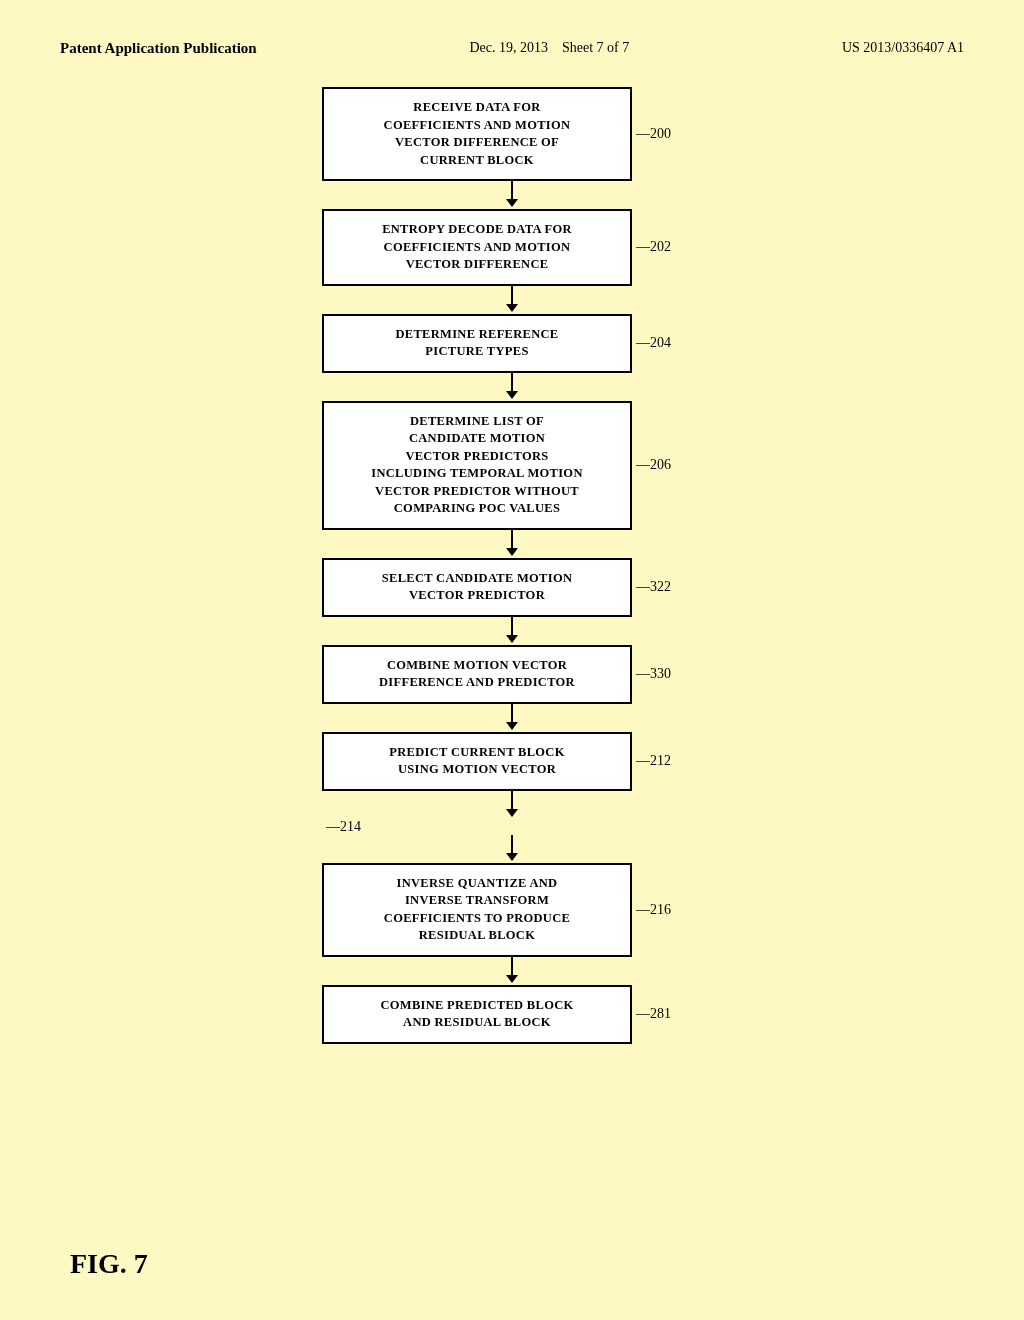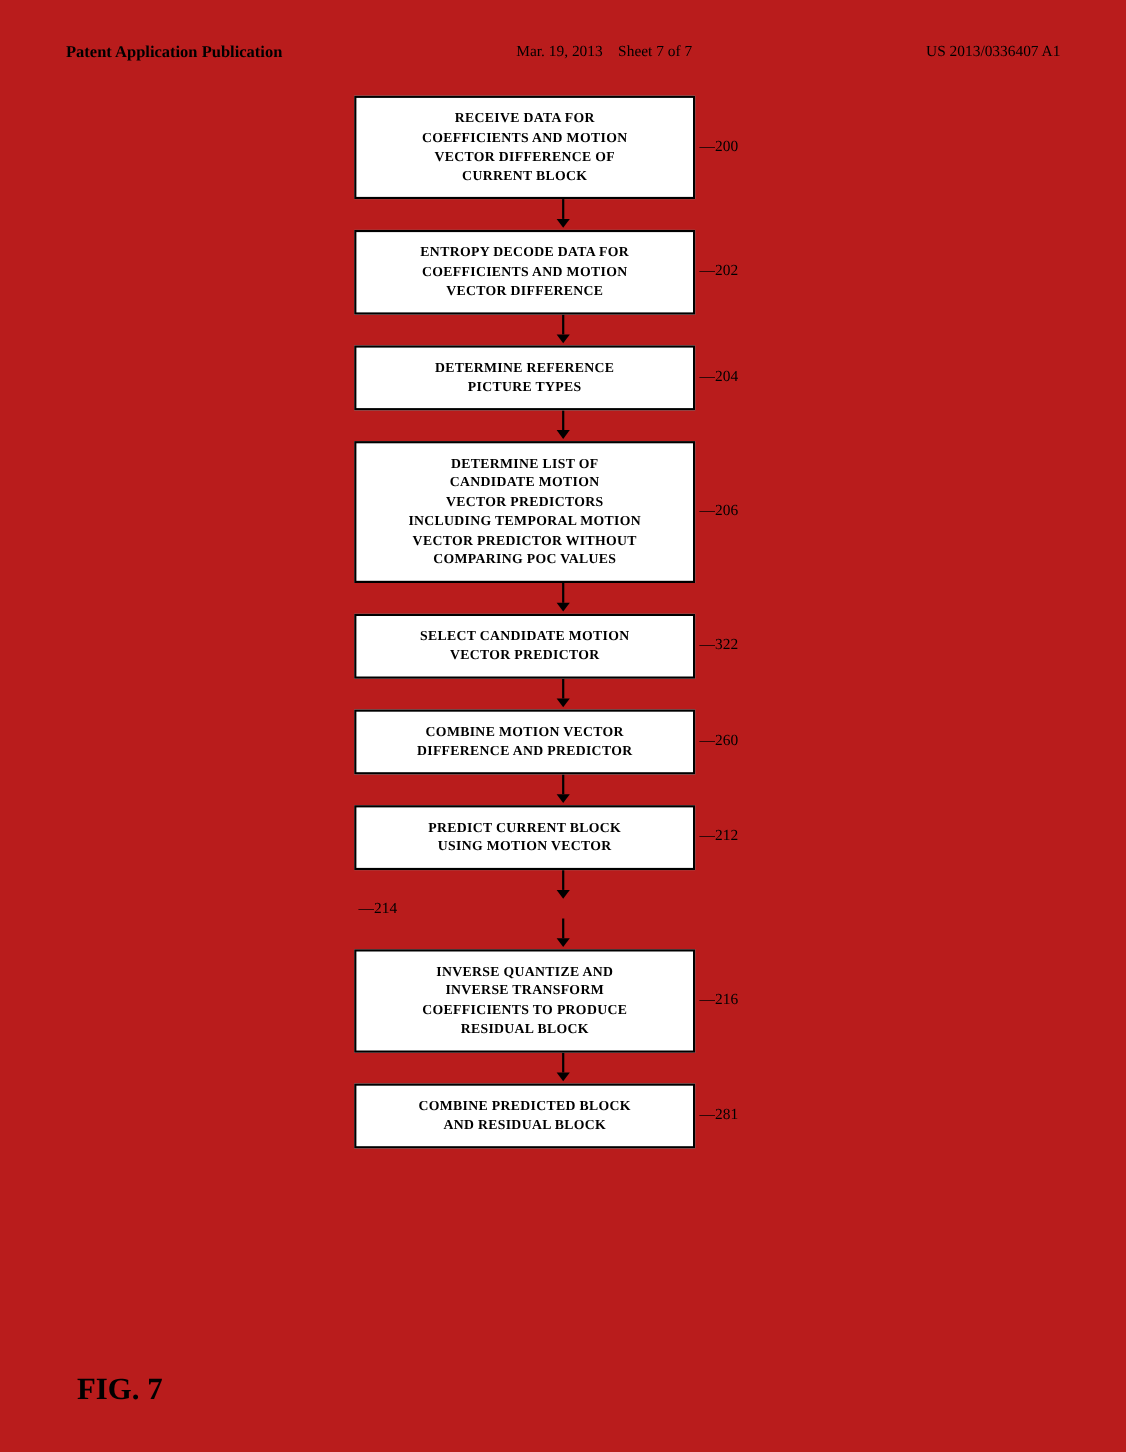--- a/index.html
+++ b/index.html
@@ -9,21 +9,21 @@
       font-family: 'Times New Roman', Times, serif;
       width: 1024px;
       min-height: 1320px;
       position: relative;
       overflow-x: hidden;
     }
 
     .page {
       width: 1024px;
       min-height: 1320px;
-      background: #b91c1c;
+      background: #fef9c3;
       padding: 40px 60px;
       position: relative;
     }
 
     
     .header {
       display: flex;
       justify-content: space-between;
       align-items: flex-start;
       border-bottom: none;
@@ -108,21 +108,21 @@
     }
   </style>
 </head>
 <body>
 
 <div class="page">
 
   <div class="header">
     <div class="header-left">Patent Application Publication</div>
     <div class="header-center">
-      <span>Mar. 19, 2013</span>&nbsp;&nbsp;&nbsp;
+      <span>Dec. 19, 2013</span>&nbsp;&nbsp;&nbsp;
       <span>Sheet 7 of 7</span>
     </div>
     <div class="header-right">US 2013/0336407 A1</div>
   </div>
 
   <div class="flowchart">
     <div class="step-wrapper">
 
       <div class="step-row">
         <div class="step-box-area">
@@ -192,21 +192,21 @@
       <div style="width:310px; display:flex; flex-direction:column; align-items:center; height:28px;">
         <div style="width:2px; height:18px; background:#000;"></div>
         <div style="width:0; height:0; border-left:6px solid transparent; border-right:6px solid transparent; border-top:8px solid #000;"></div>
       </div>
 
       <div class="step-row">
         <div class="step-box-area">
           <div class="flow-box">COMBINE MOTION VECTOR<br>DIFFERENCE AND PREDICTOR</div>
         </div>
         <div class="step-num-area">
-            <span>—260</span>
+            <span>—330</span>
           </div>
       </div>
 
       <div style="width:310px; display:flex; flex-direction:column; align-items:center; height:28px;">
         <div style="width:2px; height:18px; background:#000;"></div>
         <div style="width:0; height:0; border-left:6px solid transparent; border-right:6px solid transparent; border-top:8px solid #000;"></div>
       </div>
 
       <div class="step-row">
         <div class="step-box-area">

